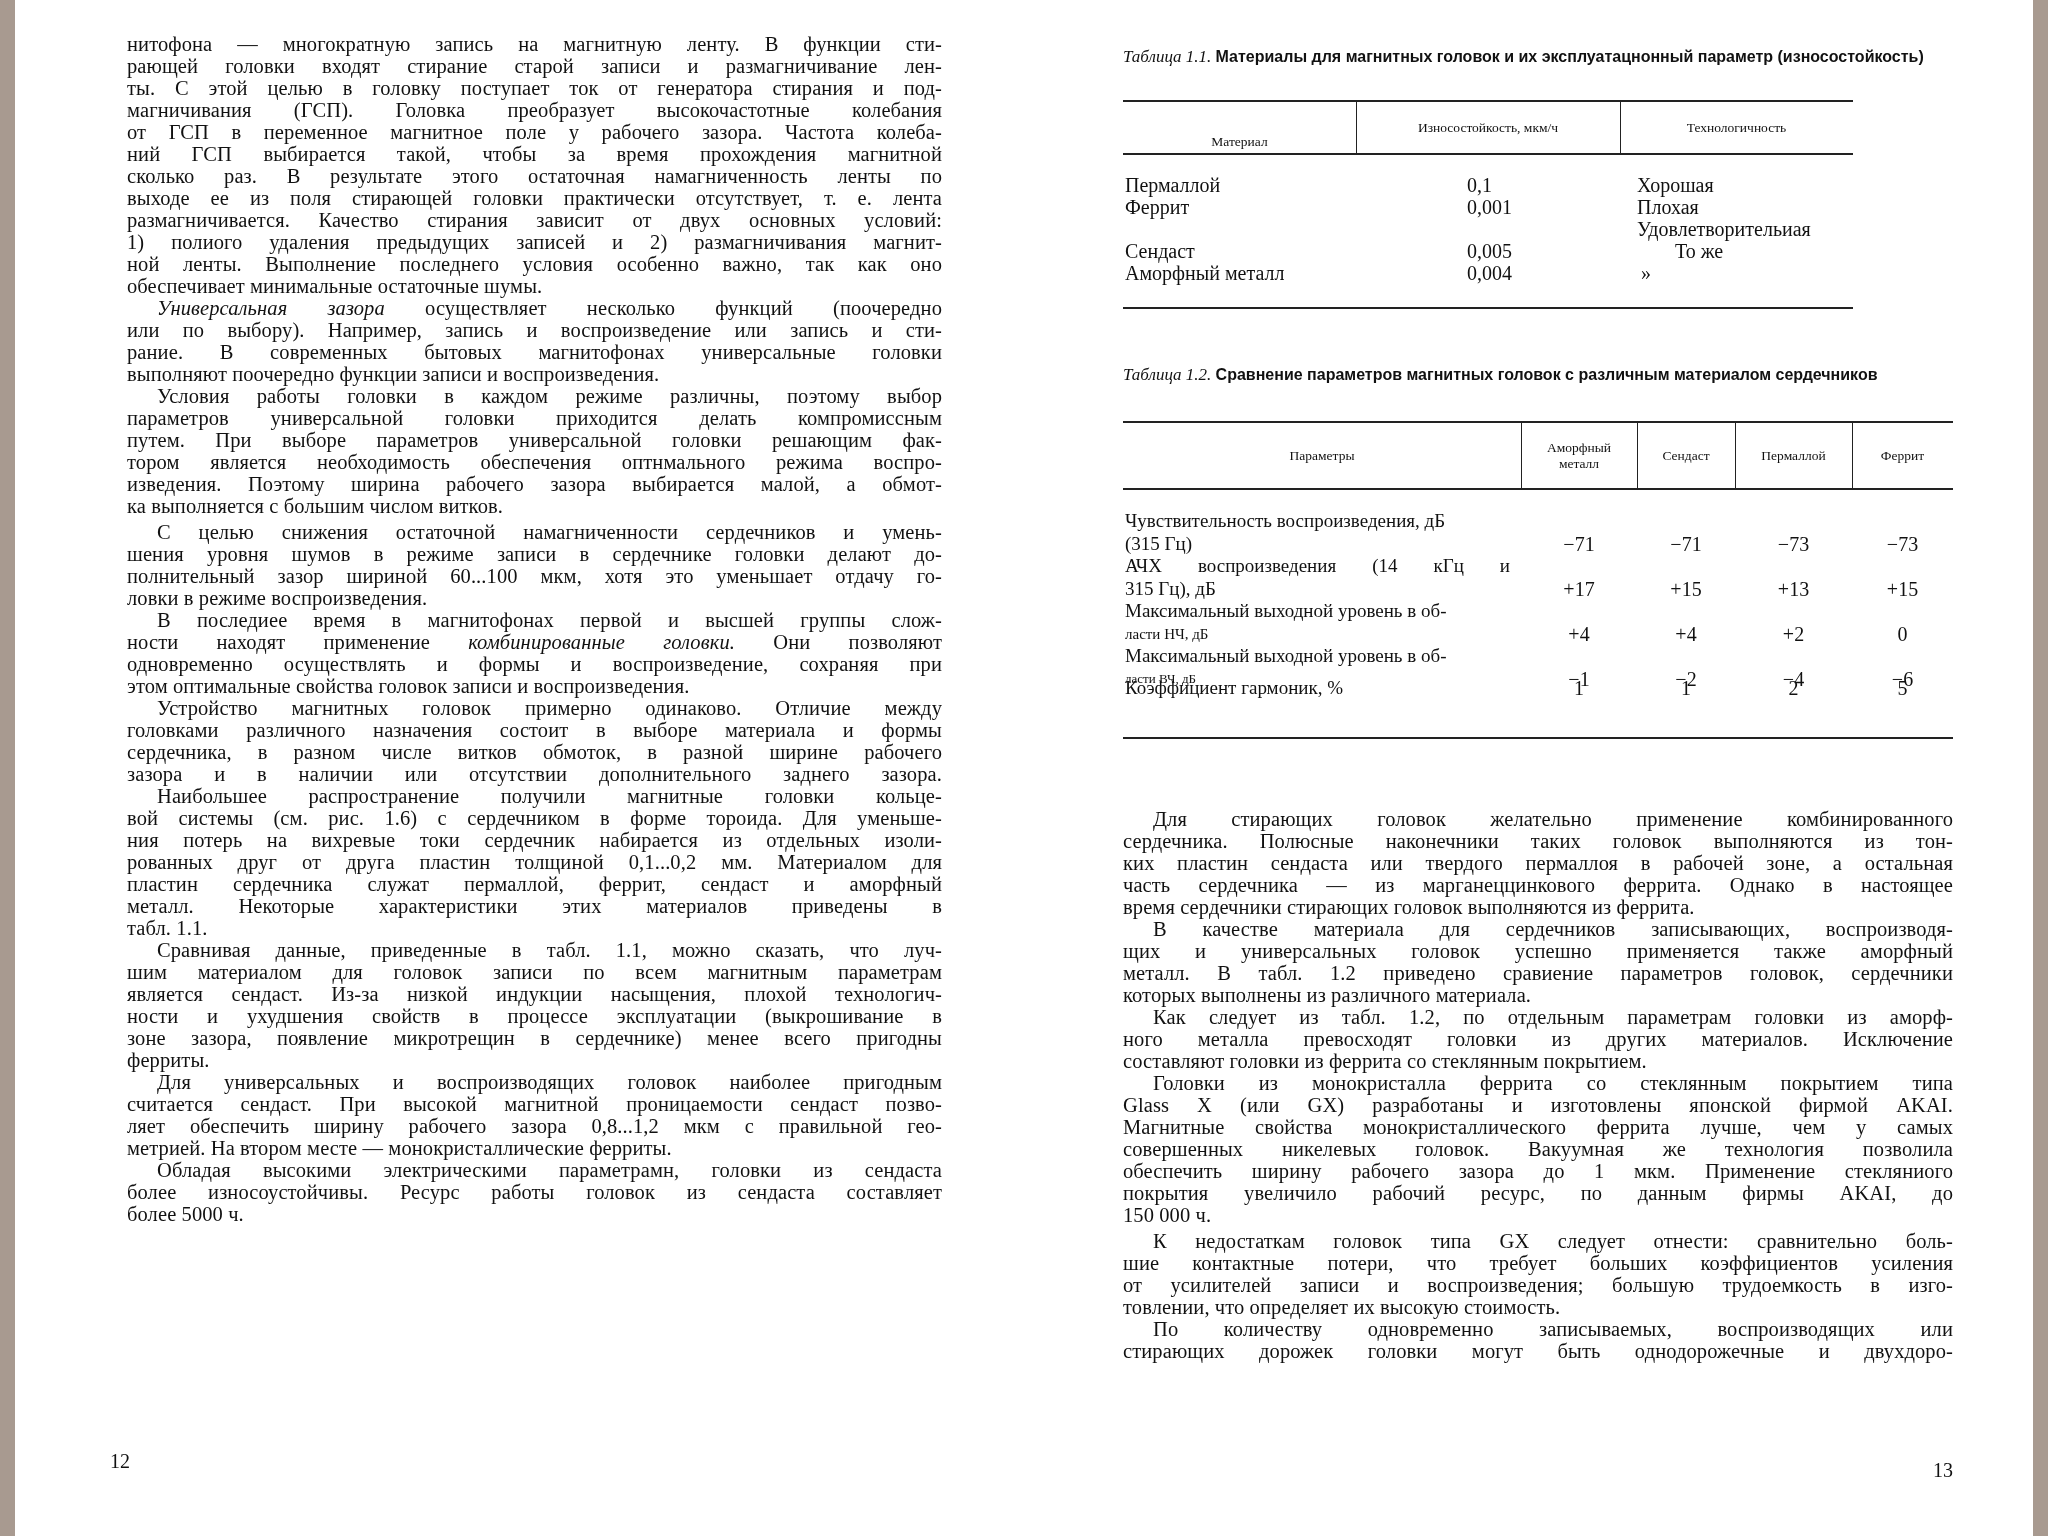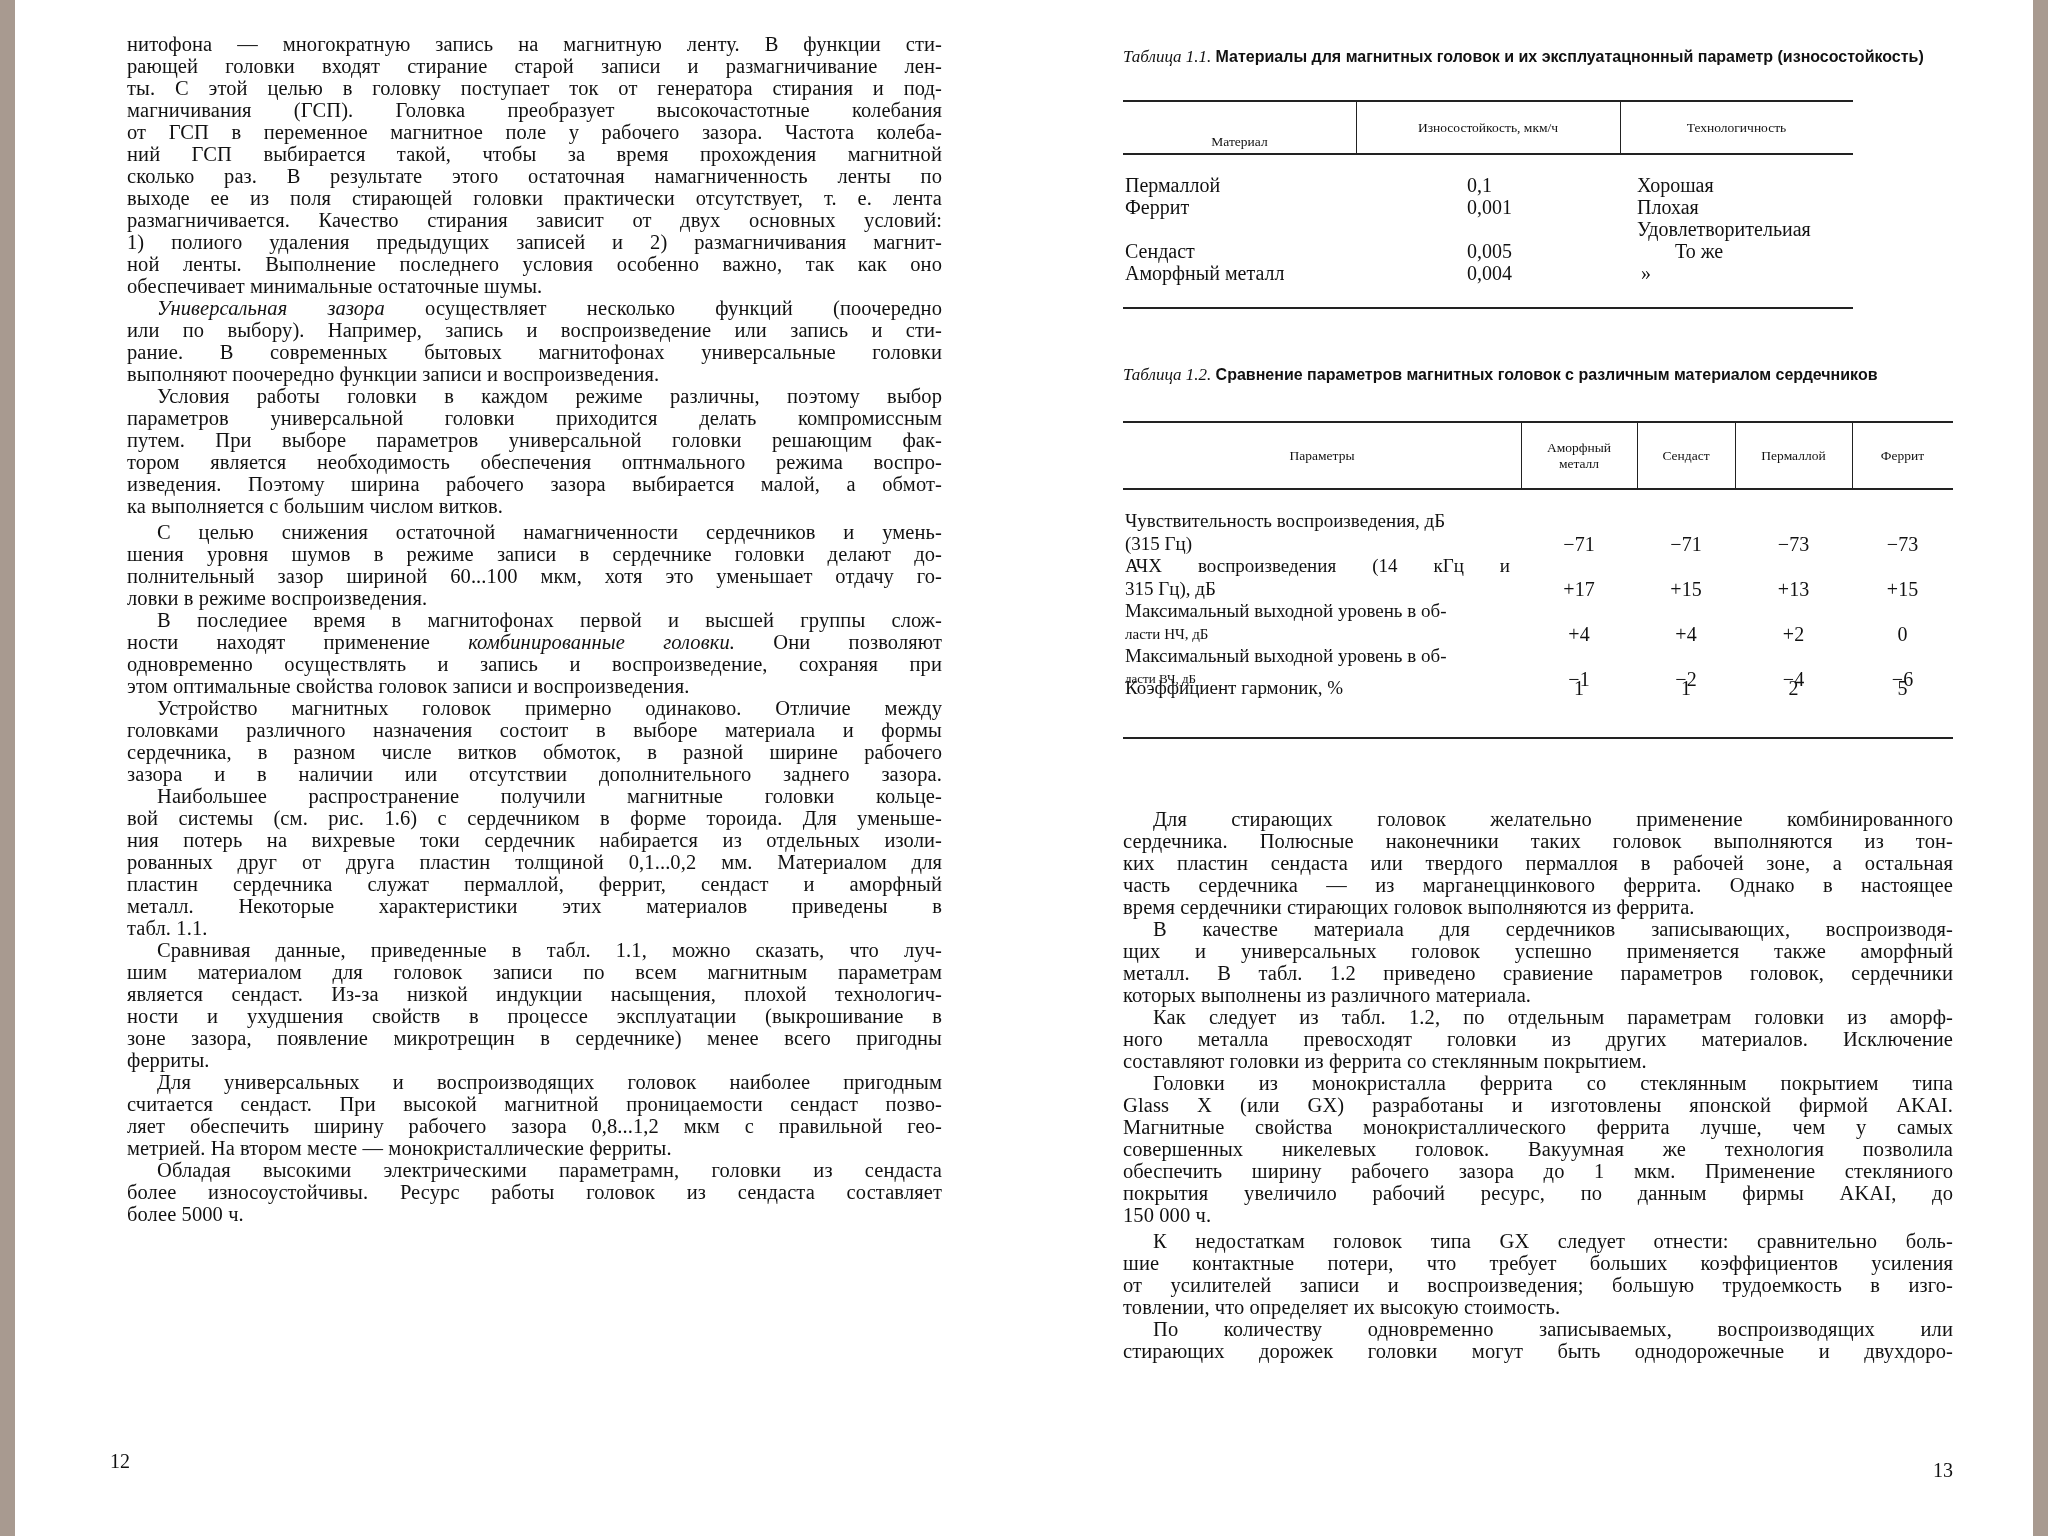--- a/index.html
+++ b/index.html
@@ -75,21 +75,21 @@
       <div class="line">путем. При выборе параметров универсальной головки решающим фак-</div>
       <div class="line">тором является необходимость обеспечения оптнмального режима воспро-</div>
       <div class="line">изведения. Поэтому ширина рабочего зазора выбирается малой, а обмот-</div>
       <div class="line last">ка выполняется с большим числом витков.</div>
       <div class="line indent para-gap">С целью снижения остаточной намагниченности сердечников и умень-</div>
       <div class="line">шения уровня шумов в режиме записи в сердечнике головки делают до-</div>
       <div class="line">полнительный зазор шириной 60...100 мкм, хотя это уменьшает отдачу го-</div>
       <div class="line last">ловки в режиме воспроизведения.</div>
       <div class="line indent">В последиее время в магнитофонах первой и высшей группы слож-</div>
       <div class="line"><span>ности находят применение</span> <span class="italic">комбинированные головки.</span> <span>Они позволяют</span></div>
-      <div class="line">одновременно осуществлять и запись и воспроизведение, сохраняя при</div>
+      <div class="line">одновременно осуществлять и формы и воспроизведение, сохраняя при</div>
       <div class="line last">этом оптимальные свойства головок записи и воспроизведения.</div>
       <div class="line indent">Устройство магнитных головок примерно одинаково. Отличие между</div>
       <div class="line">головками различного назначения состоит в выборе материала и формы</div>
       <div class="line">сердечника, в разном числе витков обмоток, в разной ширине рабочего</div>
       <div class="line">зазора и в наличии или отсутствии дополнительного заднего зазора.</div>
       <div class="line indent">Наибольшее распространение получили магнитные головки кольце-</div>
       <div class="line">вой системы (см. рис. 1.6) с сердечником в форме тороида. Для уменьше-</div>
       <div class="line">ния потерь на вихревые токи сердечник набирается из отдельных изоли-</div>
       <div class="line">рованных друг от друга пластин толщиной 0,1...0,2 мм. Материалом для</div>
       <div class="line">пластин сердечника служат пермаллой, феррит, сендаст и аморфный</div>

